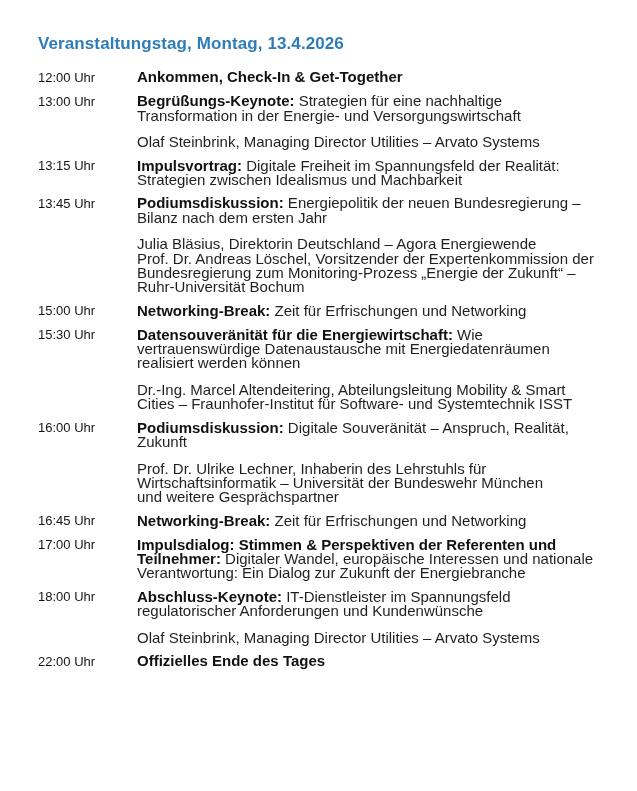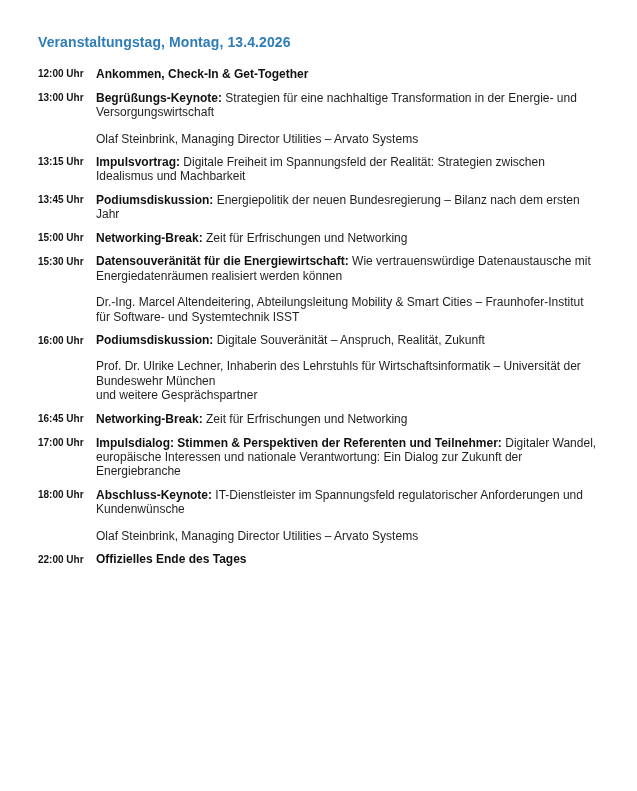--- a/index.html
+++ b/index.html
@@ -17,21 +17,21 @@
   }
   .page {
     position: relative;
     width: 637px;
     height: 791px;
     box-sizing: border-box;
     padding: 34px 38px 0 38px;
     background: #ffffff;
   }
   .day-heading {
-    font-size: 14px;
+    font-size: 17px;
     font-weight: 600;
     letter-spacing: 0.1px;
     color: #2e7cb8;
     margin: 0 0 16px 0;
     line-height: 1.2;
   }
   .agenda {
     display: block;
   }
   .agenda-row {
@@ -39,33 +39,34 @@
     align-items: flex-start;
     margin-bottom: 9px;
   }
   .agenda-row:last-child {
     margin-bottom: 0;
     align-items: center;
   }
   .time-cell {
     flex: 0 0 58px;
     width: 58px;
-    font-size: 10px;
-    font-weight: bold;
+    font-size: 13px;
+    font-weight: normal;
     line-height: 14.4px;
     color: #141414;
     white-space: nowrap;
     padding-top: 0.5px;
   }
   .content-cell {
     flex: 1 1 auto;
     min-width: 0;
-    font-size: 12px;
+    font-size: 15px;
     line-height: 14.4px;
     color: #1f1f1f;
+    margin-left: 41px;
   }
   .title-line {
     margin: 0;
   }
   .title-line .lead {
     font-weight: bold;
     color: #111111;
   }
   .title-line .rest {
     font-weight: normal;
@@ -112,20 +113,24 @@
       <div class="agenda-row">
         <div class="time-cell">13:15 Uhr</div>
         <div class="content-cell">
           <p class="title-line"><span class="lead">Impulsvortrag:</span><span class="rest"> Digitale Freiheit im Spannungsfeld der Realität: Strategien zwischen Idealismus und Machbarkeit</span></p>
         </div>
       </div>
       <div class="agenda-row">
         <div class="time-cell">13:45 Uhr</div>
         <div class="content-cell">
           <p class="title-line"><span class="lead">Podiumsdiskussion:</span><span class="rest"> Energiepolitik der neuen Bundesregierung – Bilanz nach dem ersten Jahr</span></p>
+          <div class="speakers">
+            <p class="speaker-line">Julia Bläsius, Direktorin Deutschland – Agora Energiewende</p>
+            <p class="speaker-line">Prof. Dr. Andreas Löschel, Vorsitzender der Expertenkommission der Bundesregierung zum Monitoring-Prozess „Energie der Zukunft“ – Ruhr-Universität Bochum</p>
+          </div>
         </div>
       </div>
       <div class="agenda-row">
         <div class="time-cell">15:00 Uhr</div>
         <div class="content-cell">
           <p class="title-line"><span class="lead">Networking-Break:</span><span class="rest"> Zeit für Erfrischungen und Networking</span></p>
         </div>
       </div>
       <div class="agenda-row">
         <div class="time-cell">15:30 Uhr</div>

